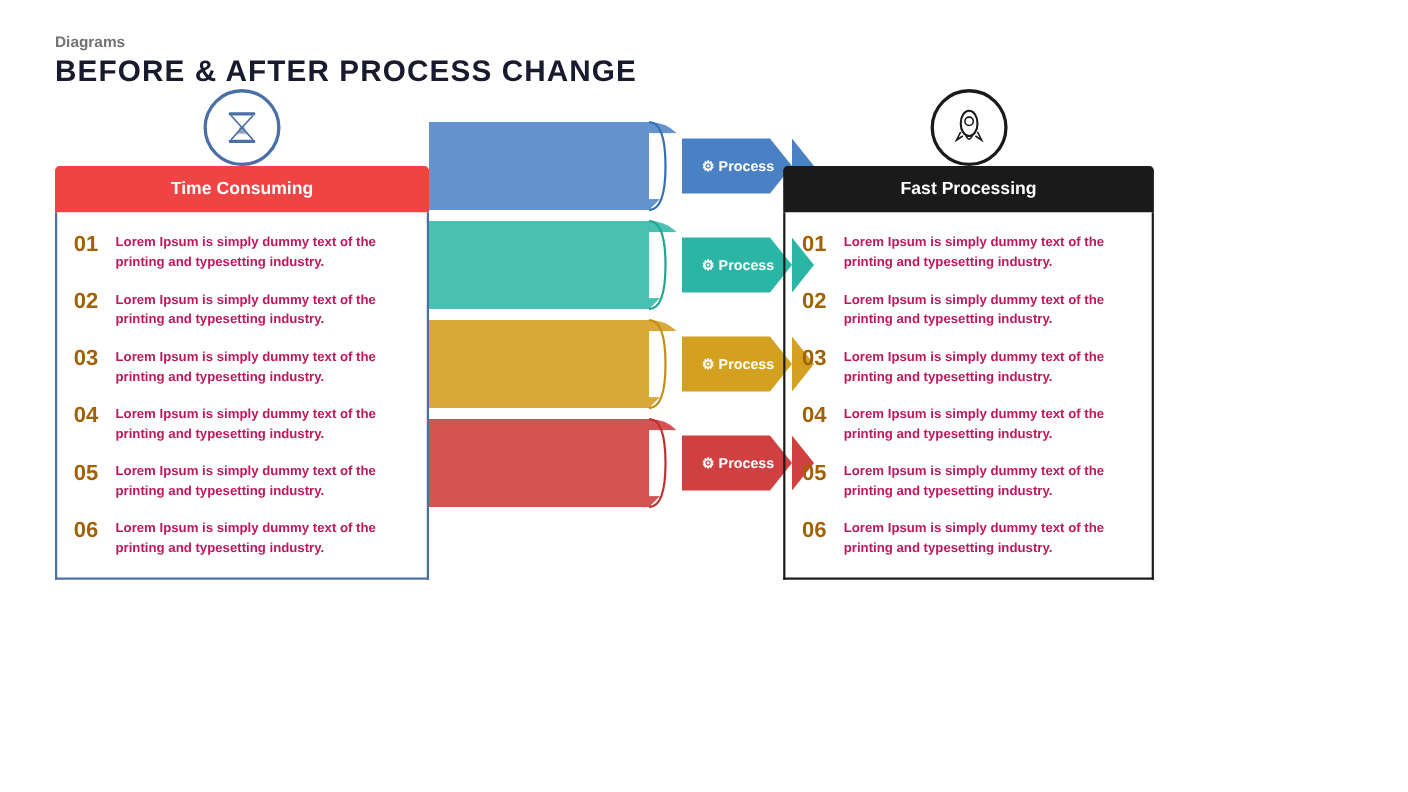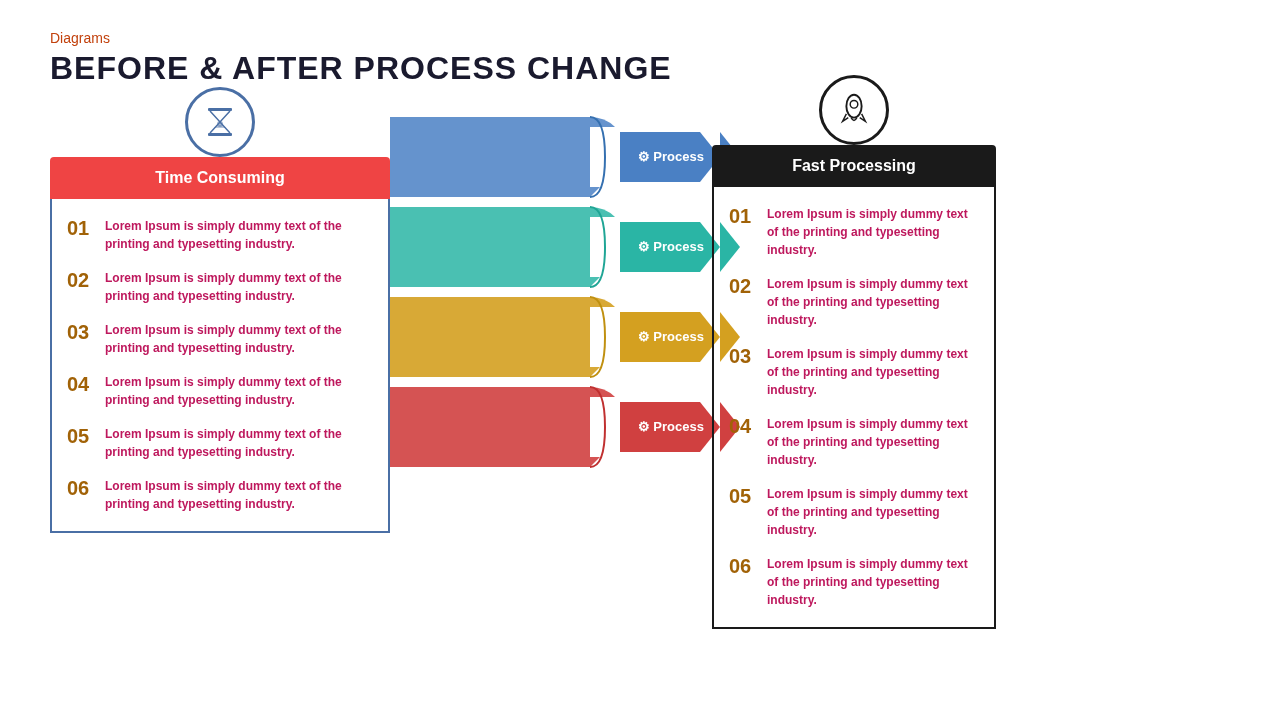--- a/index.html
+++ b/index.html
@@ -14,27 +14,27 @@
 
     .page-wrapper {
       width: 1280px;
       height: 720px;
       padding: 30px 50px 20px 50px;
       position: relative;
     }
 
     
     .header-category {
-      color: #c2410c;
+      color: #737373;
       font-size: 14px;
-      font-weight: 400;
+      font-weight: 700;
       margin-bottom: 4px;
     }
     .header-title {
-      font-size: 32px;
+      font-size: 27px;
       font-weight: 900;
       color: #1a1a2e;
       letter-spacing: 1px;
       margin-bottom: 20px;
     }
 
     
     .content-area {
       display: flex;
       align-items: flex-start;
@@ -98,24 +98,24 @@
 
     .list-text {
       font-size: 12px;
       color: #be185d;
       line-height: 1.5;
       font-weight: bold;
     }
 
     
     .right-panel {
-      width: 284px;
+      width: 337px;
       flex-shrink: 0;
       position: relative;
-      margin-top: 38px;
+      margin-top: 50px;
     }
 
     .right-icon-container {
       position: absolute;
       top: -70px;
       left: 50%;
       transform: translateX(-50%);
       width: 70px;
       height: 70px;
       border-radius: 50%;

